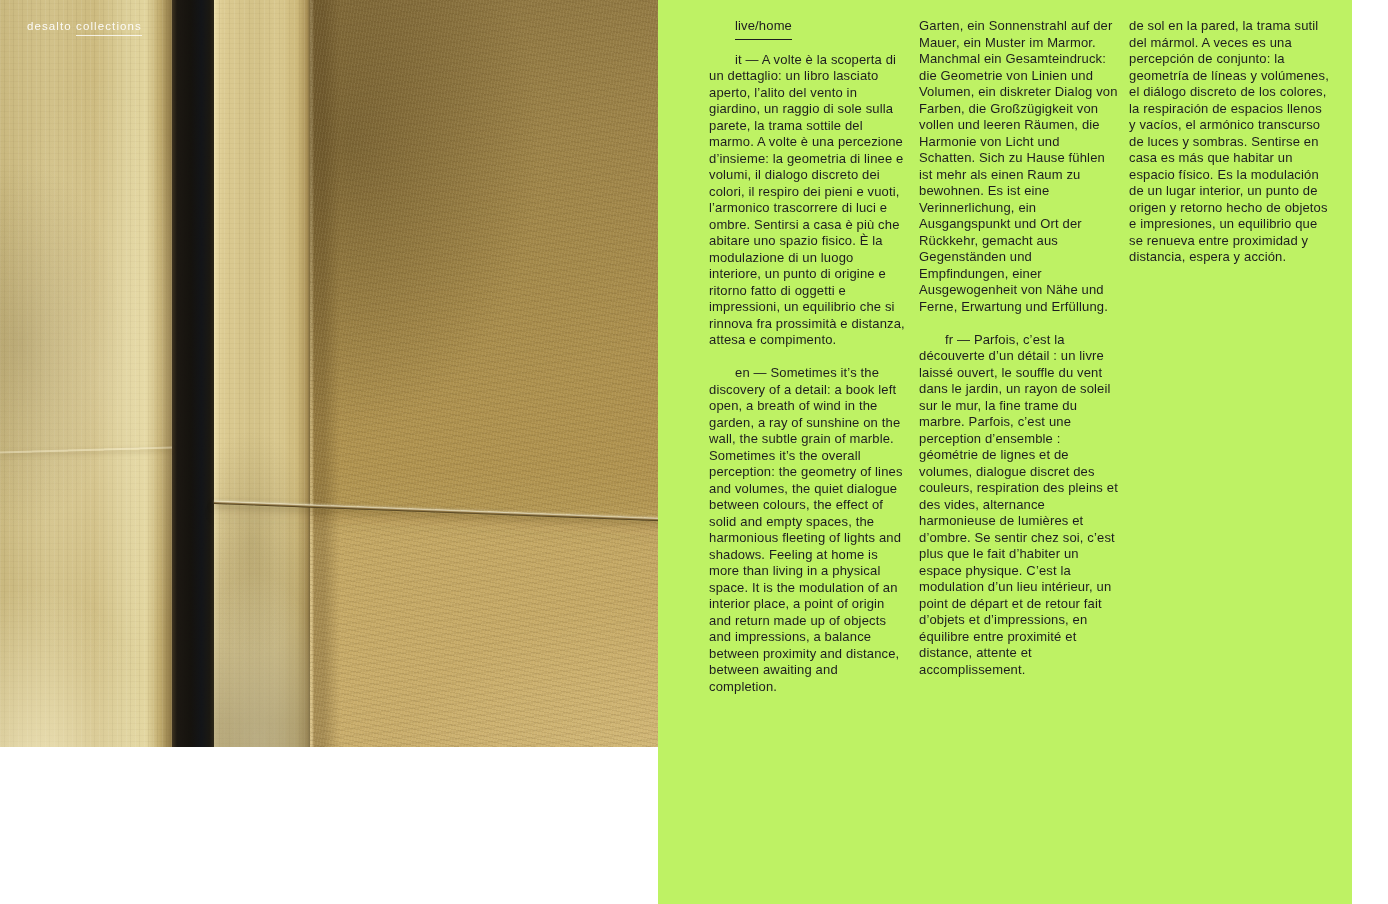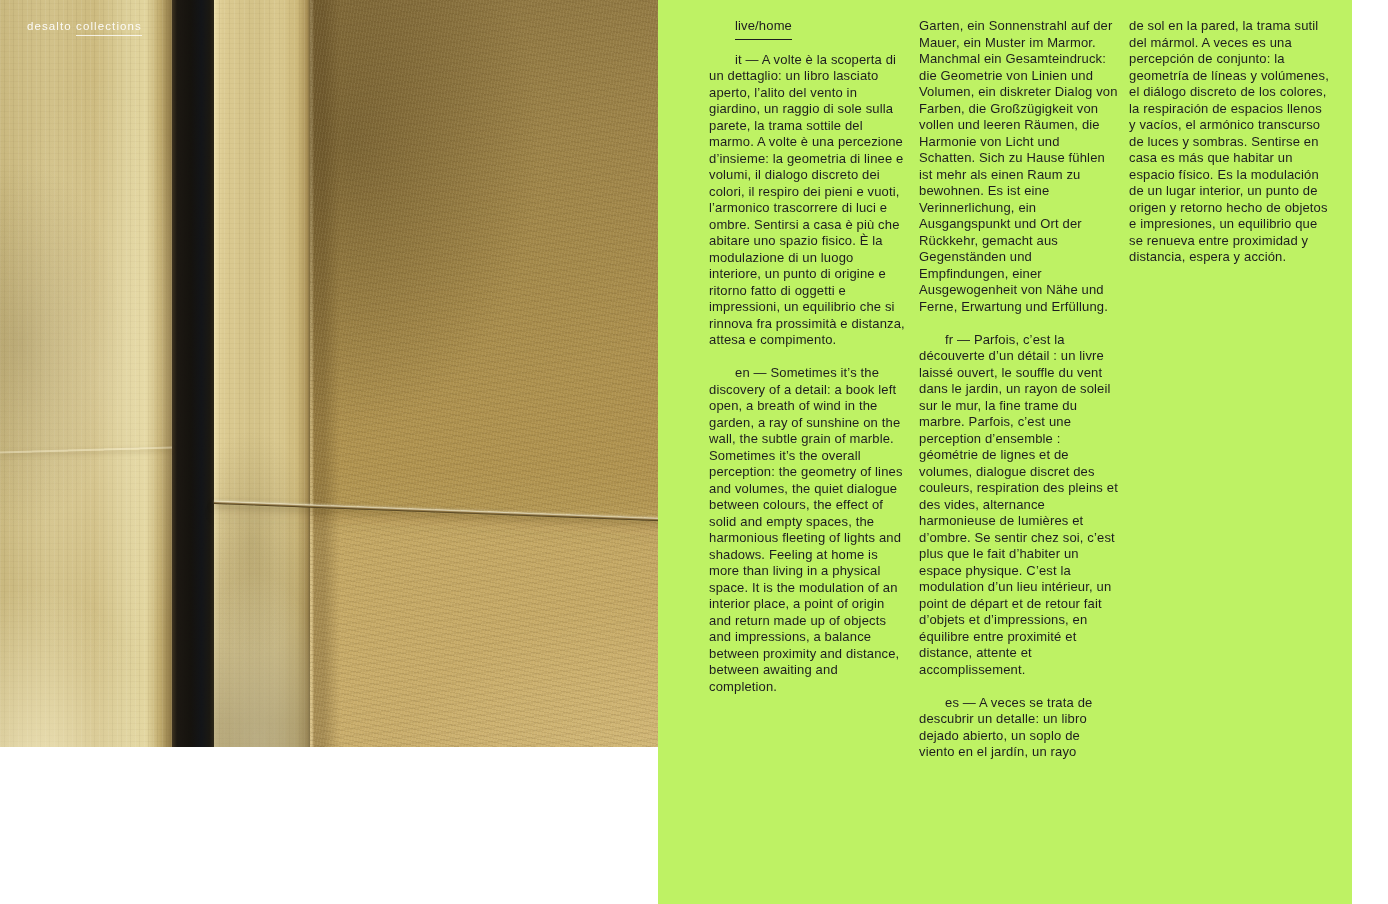--- a/index.html
+++ b/index.html
@@ -95,21 +95,20 @@
         <div class="title-line">
           <span class="sec-title">live/home</span>
         </div>
         <p class="para">it — A volte è la scoperta di un dettaglio: un libro lasciato aperto, l’alito del vento in giardino, un raggio di sole sulla parete, la trama sottile del marmo. A volte è una percezione d’insieme: la geometria di linee e volumi, il dialogo discreto dei colori, il respiro dei pieni e vuoti, l’armonico trascorrere di luci e ombre. Sentirsi a casa è più che abitare uno spazio fisico. È la modulazione di un luogo interiore, un punto di origine e ritorno fatto di oggetti e impressioni, un equilibrio che si rinnova fra prossimità e distanza, attesa e compimento.</p>
         <p class="para">en — Sometimes it’s the discovery of a detail: a book left open, a breath of wind in the garden, a ray of sunshine on the wall, the subtle grain of marble. Sometimes it’s the overall perception: the geometry of lines and volumes, the quiet dialogue between colours, the effect of solid and empty spaces, the harmonious fleeting of lights and shadows. Feeling at home is more than living in a physical space. It is the modulation of an interior place, a point of origin and return made up of objects and impressions, a balance between proximity and distance, between awaiting and completion.</p>
       </div>
 
       <div class="col">
         <p class="para cont">Garten, ein Sonnenstrahl auf der Mauer, ein Muster im Marmor. Manchmal ein Gesamteindruck: die Geometrie von Linien und Volumen, ein diskreter Dialog von Farben, die Großzügigkeit von vollen und leeren Räumen, die Harmonie von Licht und Schatten. Sich zu Hause fühlen ist mehr als einen Raum zu bewohnen. Es ist eine Verinnerlichung, ein Ausgangspunkt und Ort der Rückkehr, gemacht aus Gegenständen und Empfindungen, einer Ausgewogenheit von Nähe und Ferne, Erwartung und Erfüllung.</p>
         <p class="para">fr — Parfois, c’est la découverte d’un détail : un livre laissé ouvert, le souffle du vent dans le jardin, un rayon de soleil sur le mur, la fine trame du marbre. Parfois, c’est une perception d’ensemble : géométrie de lignes et de volumes, dialogue discret des couleurs, respiration des pleins et des vides, alternance harmonieuse de lumières et d’ombre. Se sentir chez soi, c’est plus que le fait d’habiter un espace physique. C’est la modulation d’un lieu intérieur, un point de départ et de retour fait d’objets et d’impressions, en équilibre entre proximité et distance, attente et accomplissement.</p>
-        <p class="para">es — A veces se trata de descubrir un detalle: un libro dejado abierto, un soplo de viento en el jardín, un rayo</p>
       </div>
 
       <div class="col">
         <p class="para cont">de sol en la pared, la trama sutil del mármol. A veces es una percepción de conjunto: la geometría de líneas y volúmenes, el diálogo discreto de los colores, la respiración de espacios llenos y vacíos, el armónico transcurso de luces y sombras. Sentirse en casa es más que habitar un espacio físico. Es la modulación de un lugar interior, un punto de origen y retorno hecho de objetos e impresiones, un equilibrio que se renueva entre proximidad y distancia, espera y acción.</p>
       </div>
 
     </div>
 
   </div>
 

